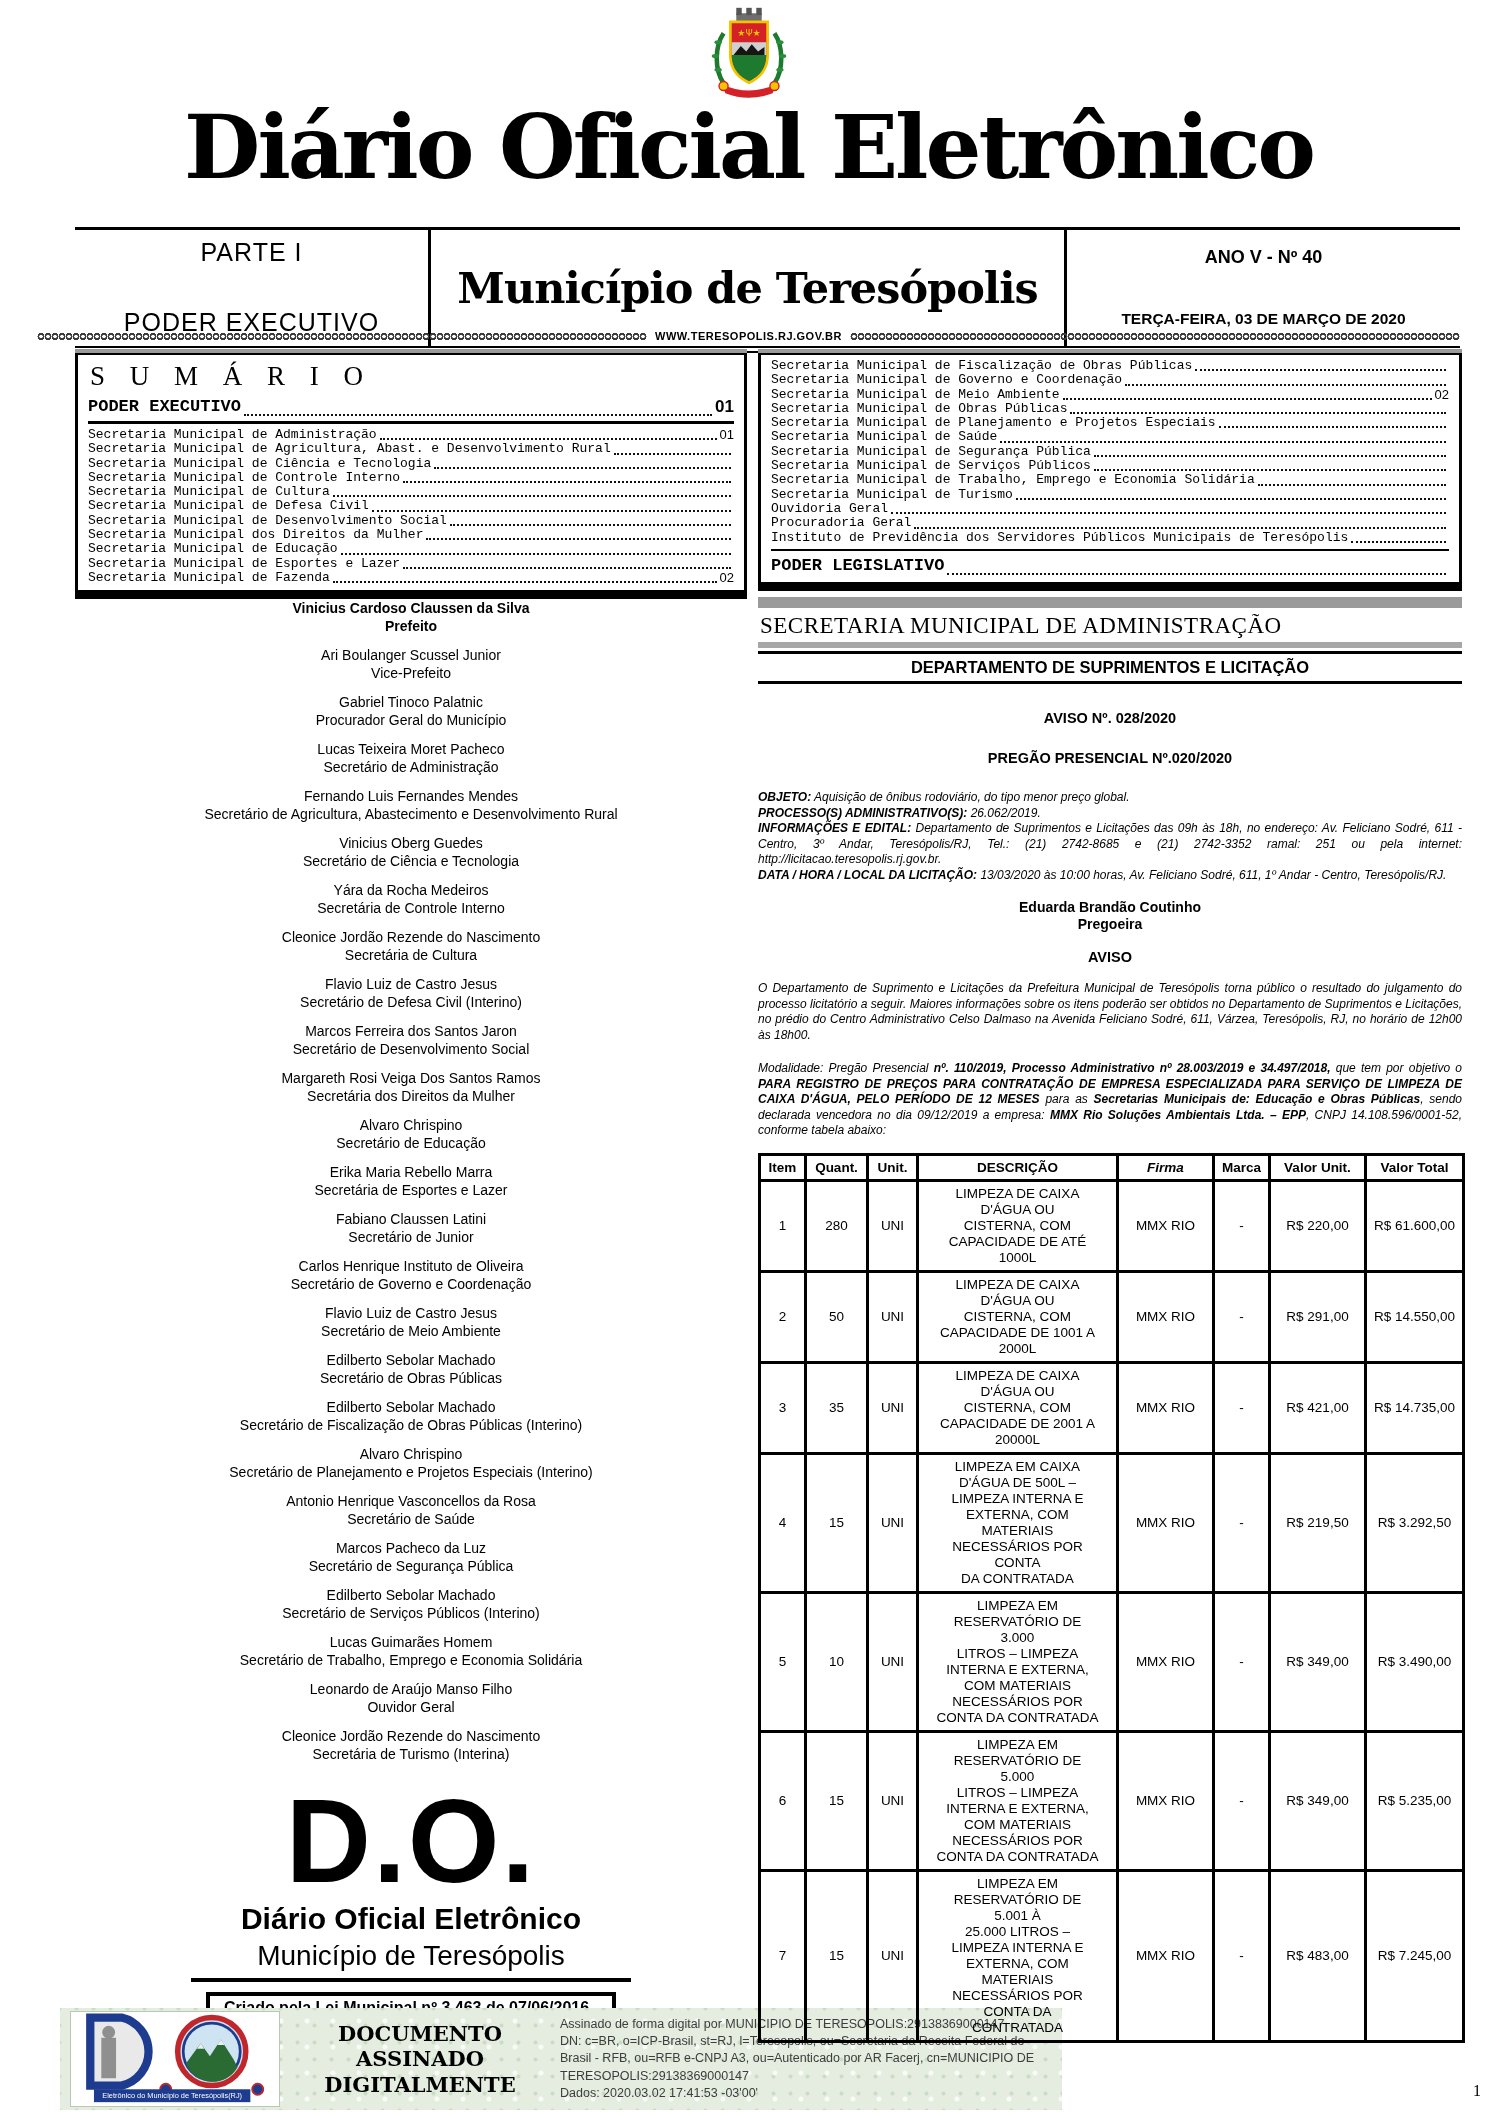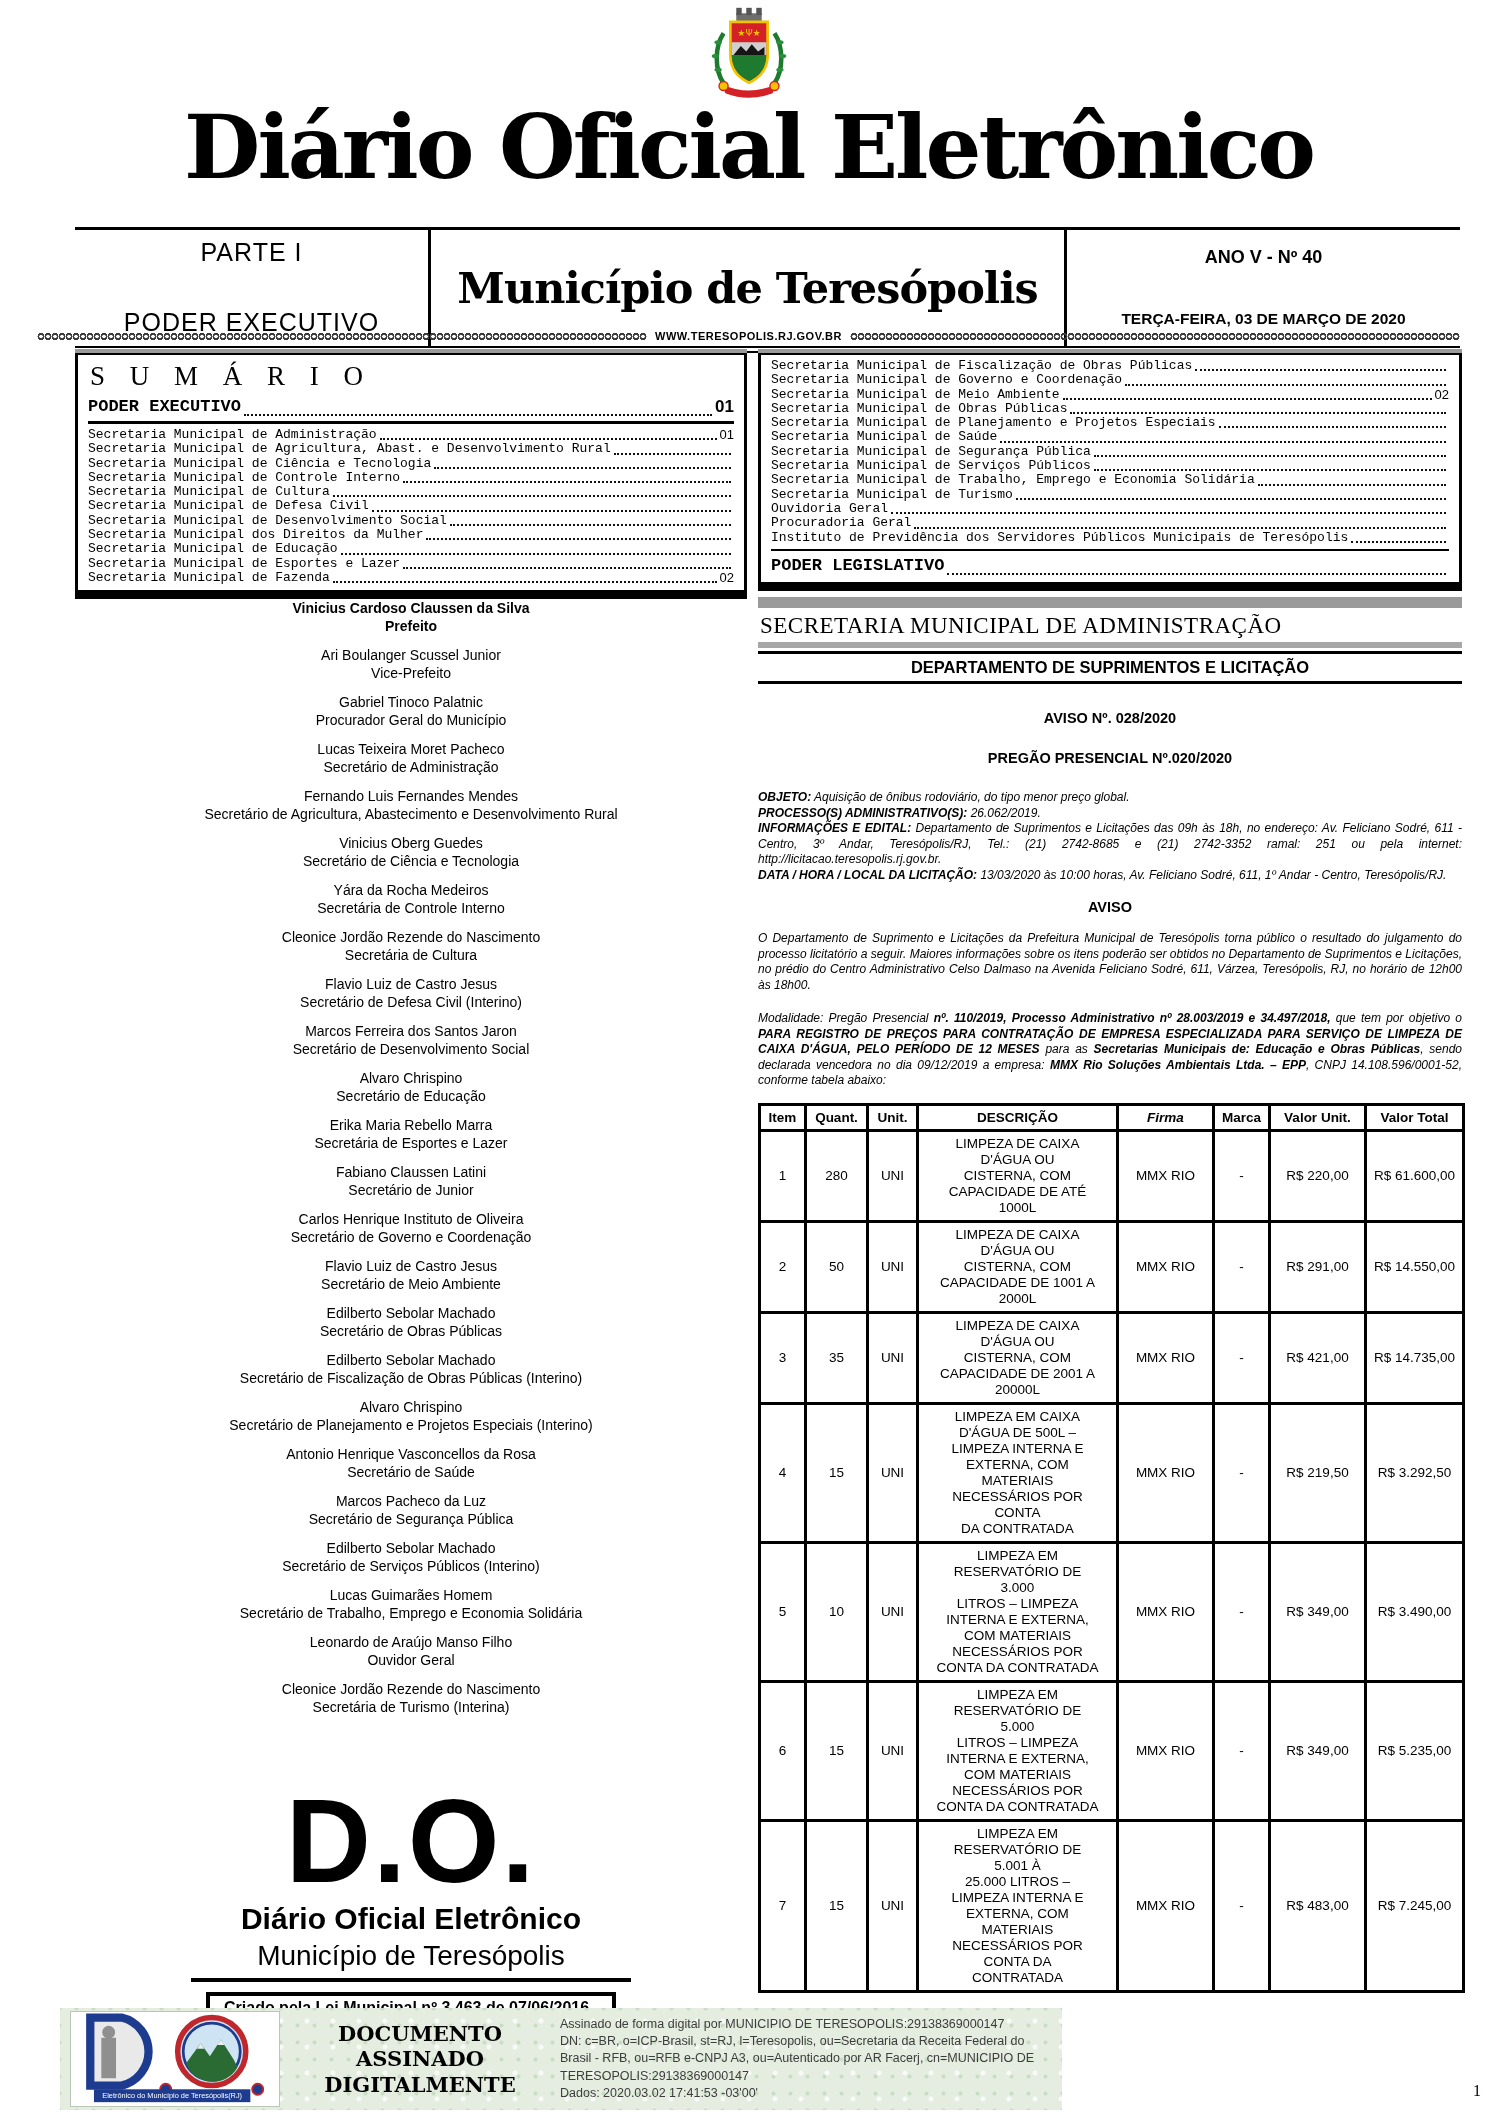--- a/index.html
+++ b/index.html
@@ -344,20 +344,24 @@
       <div class="official">
         <div class="nm">Flavio Luiz de Castro Jesus</div>
         <div class="tt">Secretário de Defesa Civil (Interino)</div>
       </div>
 
       <div class="official">
         <div class="nm">Marcos Ferreira dos Santos Jaron</div>
         <div class="tt">Secretário de Desenvolvimento Social</div>
       </div>
 
+      <div class="official">
+        <div class="nm">Margareth Rosi Veiga Dos Santos Ramos</div>
+        <div class="tt">Secretária dos Direitos da Mulher</div>
+      </div>
 
       <div class="official">
         <div class="nm">Alvaro Chrispino</div>
         <div class="tt">Secretário de Educação</div>
       </div>
 
       <div class="official">
         <div class="nm">Erika Maria Rebello Marra</div>
         <div class="tt">Secretária de Esportes e Lazer</div>
       </div>
@@ -471,20 +475,24 @@
     <div class="cbold">AVISO Nº. 028/2020</div>
     <div class="cbold">PREGÃO PRESENCIAL Nº.020/2020</div>
 
     <div class="para" style="margin-bottom:16px">
       <span class="b">OBJETO:</span><span> Aquisição de ônibus rodoviário, do tipo menor preço global.</span><br>
       <span class="b">PROCESSO(S) ADMINISTRATIVO(S):</span><span> 26.062/2019.</span><br>
       <span class="b">INFORMAÇÕES E EDITAL:</span><span> Departamento de Suprimentos e Licitações das 09h às 18h, no endereço: Av. Feliciano Sodré, 611 - Centro, 3º Andar, Teresópolis/RJ, Tel.: (21) 2742-8685 e (21) 2742-3352 ramal: 251 ou pela internet: http://licitacao.teresopolis.rj.gov.br.</span><br>
       <span class="b">DATA / HORA / LOCAL DA LICITAÇÃO:</span><span> 13/03/2020 às 10:00 horas, Av. Feliciano Sodré, 611, 1º Andar - Centro, Teresópolis/RJ.</span>
     </div>
 
+    <div class="signerblk">
+      <div>Eduarda Brandão Coutinho</div>
+      <div>Pregoeira</div>
+    </div>
 
     <div class="cbold" style="margin:16px 0">AVISO</div>
 
     <div class="para">O Departamento de Suprimento e Licitações da Prefeitura Municipal de Teresópolis torna público o resultado do julgamento do processo licitatório a seguir. Maiores informações sobre os itens poderão ser obtidos no Departamento de Suprimentos e Licitações, no prédio do Centro Administrativo Celso Dalmaso na Avenida Feliciano Sodré, 611, Várzea, Teresópolis, RJ, no horário de 12h00 às 18h00.</div>
 
     <div class="para" style="margin-top:18px"><span>Modalidade: Pregão Presencial </span><span class="b">nº. 110/2019, Processo Administrativo nº 28.003/2019 e 34.497/2018,</span><span> que tem por objetivo o </span><span class="b">PARA REGISTRO DE PREÇOS PARA CONTRATAÇÃO DE EMPRESA ESPECIALIZADA PARA SERVIÇO DE LIMPEZA DE CAIXA D'ÁGUA, PELO PERÍODO DE 12 MESES</span><span> para as </span><span class="b">Secretarias Municipais de: Educação e Obras Públicas</span><span>, sendo declarada vencedora no dia 09/12/2019 a empresa: </span><span class="b">MMX Rio Soluções Ambientais Ltda. – EPP</span><span>, CNPJ 14.108.596/0001-52, conforme tabela abaixo:</span></div>
 
     <table class="results">
       <colgroup>
         <col style="width:46px">

